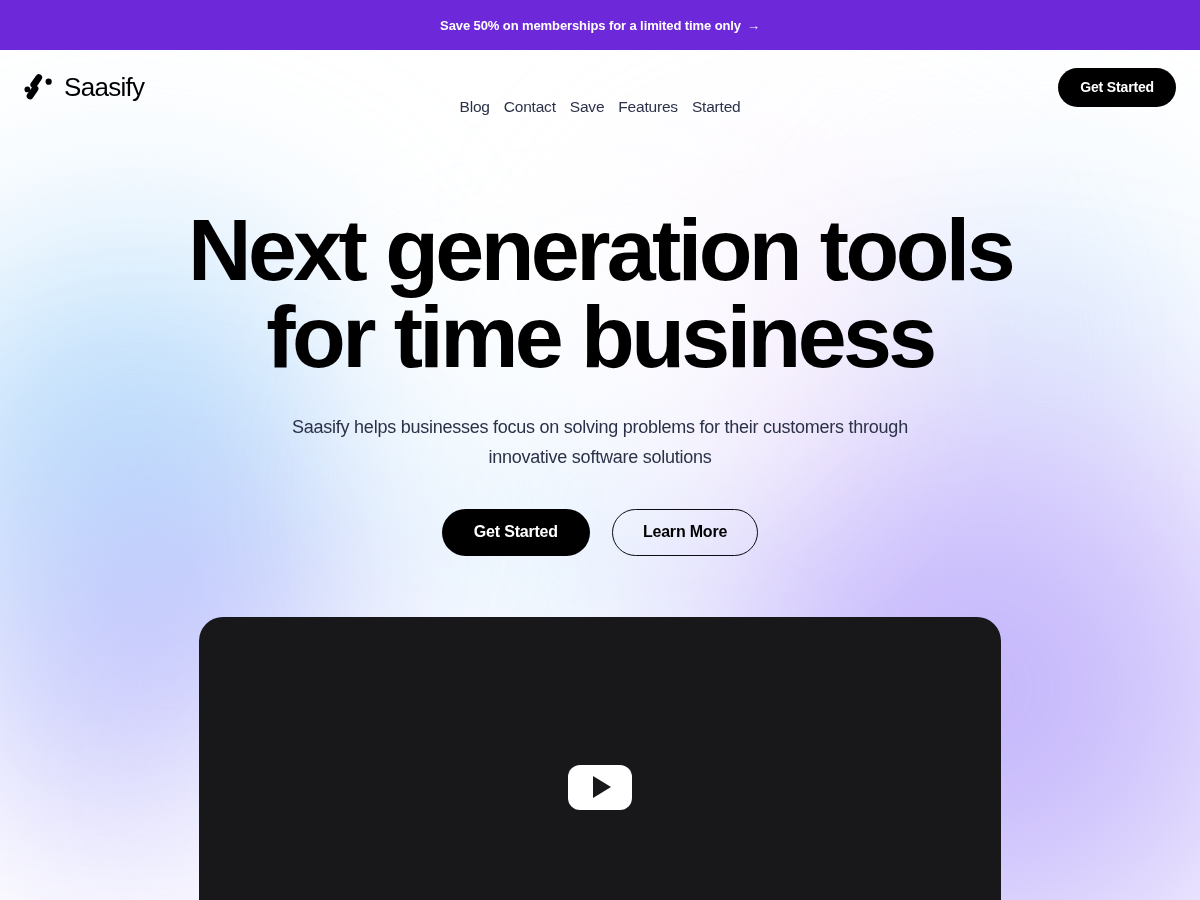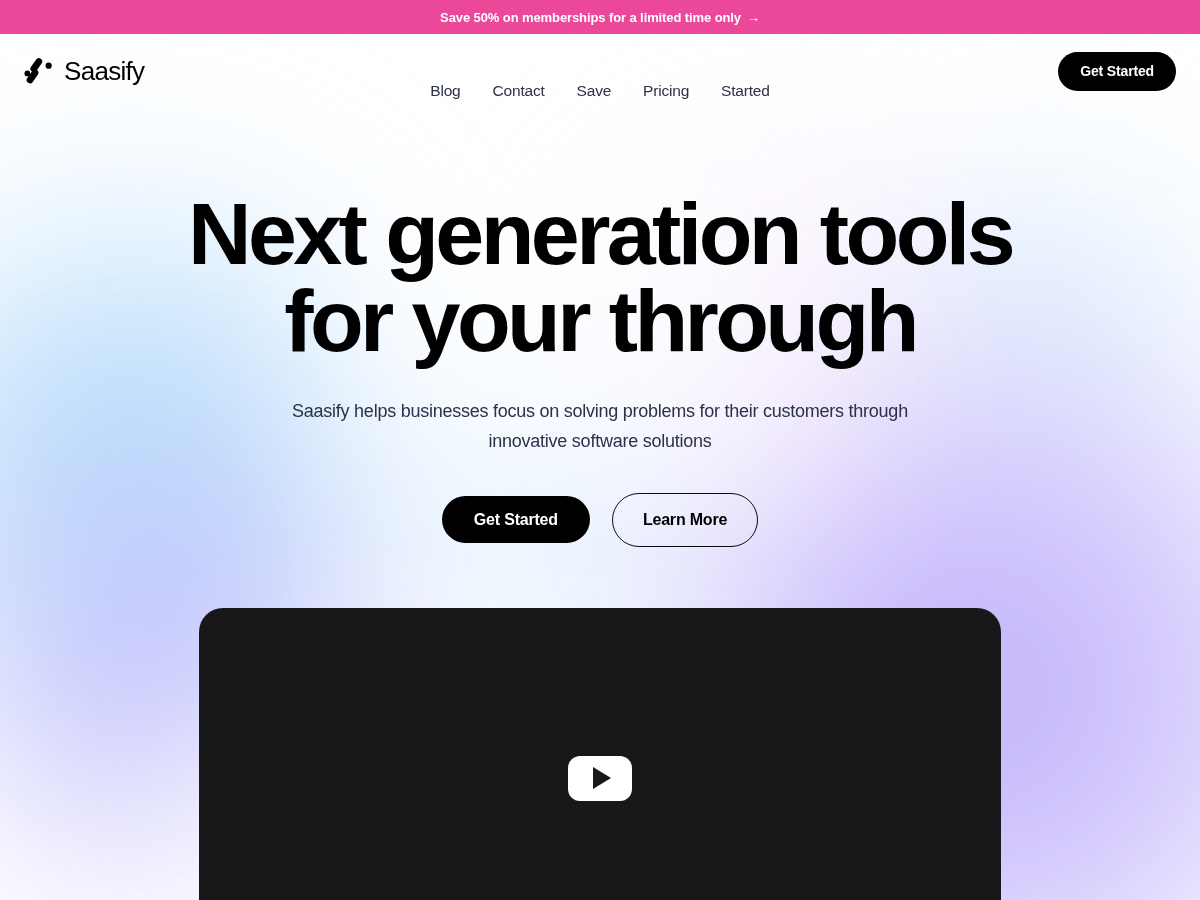--- a/index.html
+++ b/index.html
@@ -77,22 +77,22 @@
   .blob-white-lower {
     left: 120px; top: 600px;
     width: 760px; height: 420px;
     background: radial-gradient(ellipse at 50% 50%, rgba(255,255,255,0.96) 0%, rgba(255,255,255,0.62) 48%, rgba(255,255,255,0) 76%);
   }
 
   
   .announce {
     position: relative;
     z-index: 5;
-    height: 34px;
-    background: #ec4899;
+    height: 50px;
+    background: #6d28d9;
     display: flex;
     align-items: center;
     justify-content: center;
   }
   .announce-text {
     color: #ffffff;
     font-size: 13px;
     font-weight: 700;
     letter-spacing: -0.1px;
     display: inline-flex;
@@ -130,21 +130,21 @@
     color: #000000;
     letter-spacing: -0.7px;
   }
 
   nav.main-nav {
     position: absolute;
     left: 50%;
     transform: translateX(-50%);
     display: flex;
     align-items: center;
-    gap: 32px;
+    gap: 14px;
     margin-top: 40px;
   }
   nav.main-nav a {
     font-size: 15.5px;
     font-weight: 500;
     color: #2b3147;
     text-decoration: none;
     letter-spacing: -0.2px;
     cursor: pointer;
     white-space: nowrap;
@@ -222,21 +222,21 @@
   }
   .btn-hero-secondary {
     background: transparent;
     color: #000000;
     border: 1.6px solid #0b0b12;
     border-radius: 999px;
     font-size: 16px;
     font-weight: 600;
     letter-spacing: -0.2px;
     padding: 0 30px;
-    height: 54px;
+    height: 47px;
   }
 
   
   .video-card {
     position: relative;
     z-index: 3;
     width: 802px;
     height: 452px;
     margin: 61px auto 0;
     background: #18181b;
@@ -300,35 +300,35 @@
           <circle cx="3.6" cy="18.6" r="3.1"></circle>
         </g>
       </svg>
       <span class="brand-name">Saasify</span>
     </a>
 
     <nav class="main-nav">
       <a>Blog</a>
       <a>Contact</a>
       <a>Save</a>
-      <a>Pricing</a>
+      <a>Features</a>
       <a>Started</a>
     </nav>
 
     <div class="header-cta">
       <button class="btn btn-pill-dark">Get Started</button>
     </div>
 
   </header>
 
   <main class="hero">
 
     <h1 class="hero-title">
       <span class="line">Next generation tools</span>
-      <span class="line">for your through</span>
+      <span class="line">for time business</span>
     </h1>
 
     <p class="hero-sub">Saasify helps businesses focus on solving problems for their customers through innovative software solutions</p>
 
     <div class="hero-actions">
       <button class="btn btn-hero-primary">Get Started</button>
       <button class="btn btn-hero-secondary">Learn More</button>
     </div>
 
     <div class="video-card">

